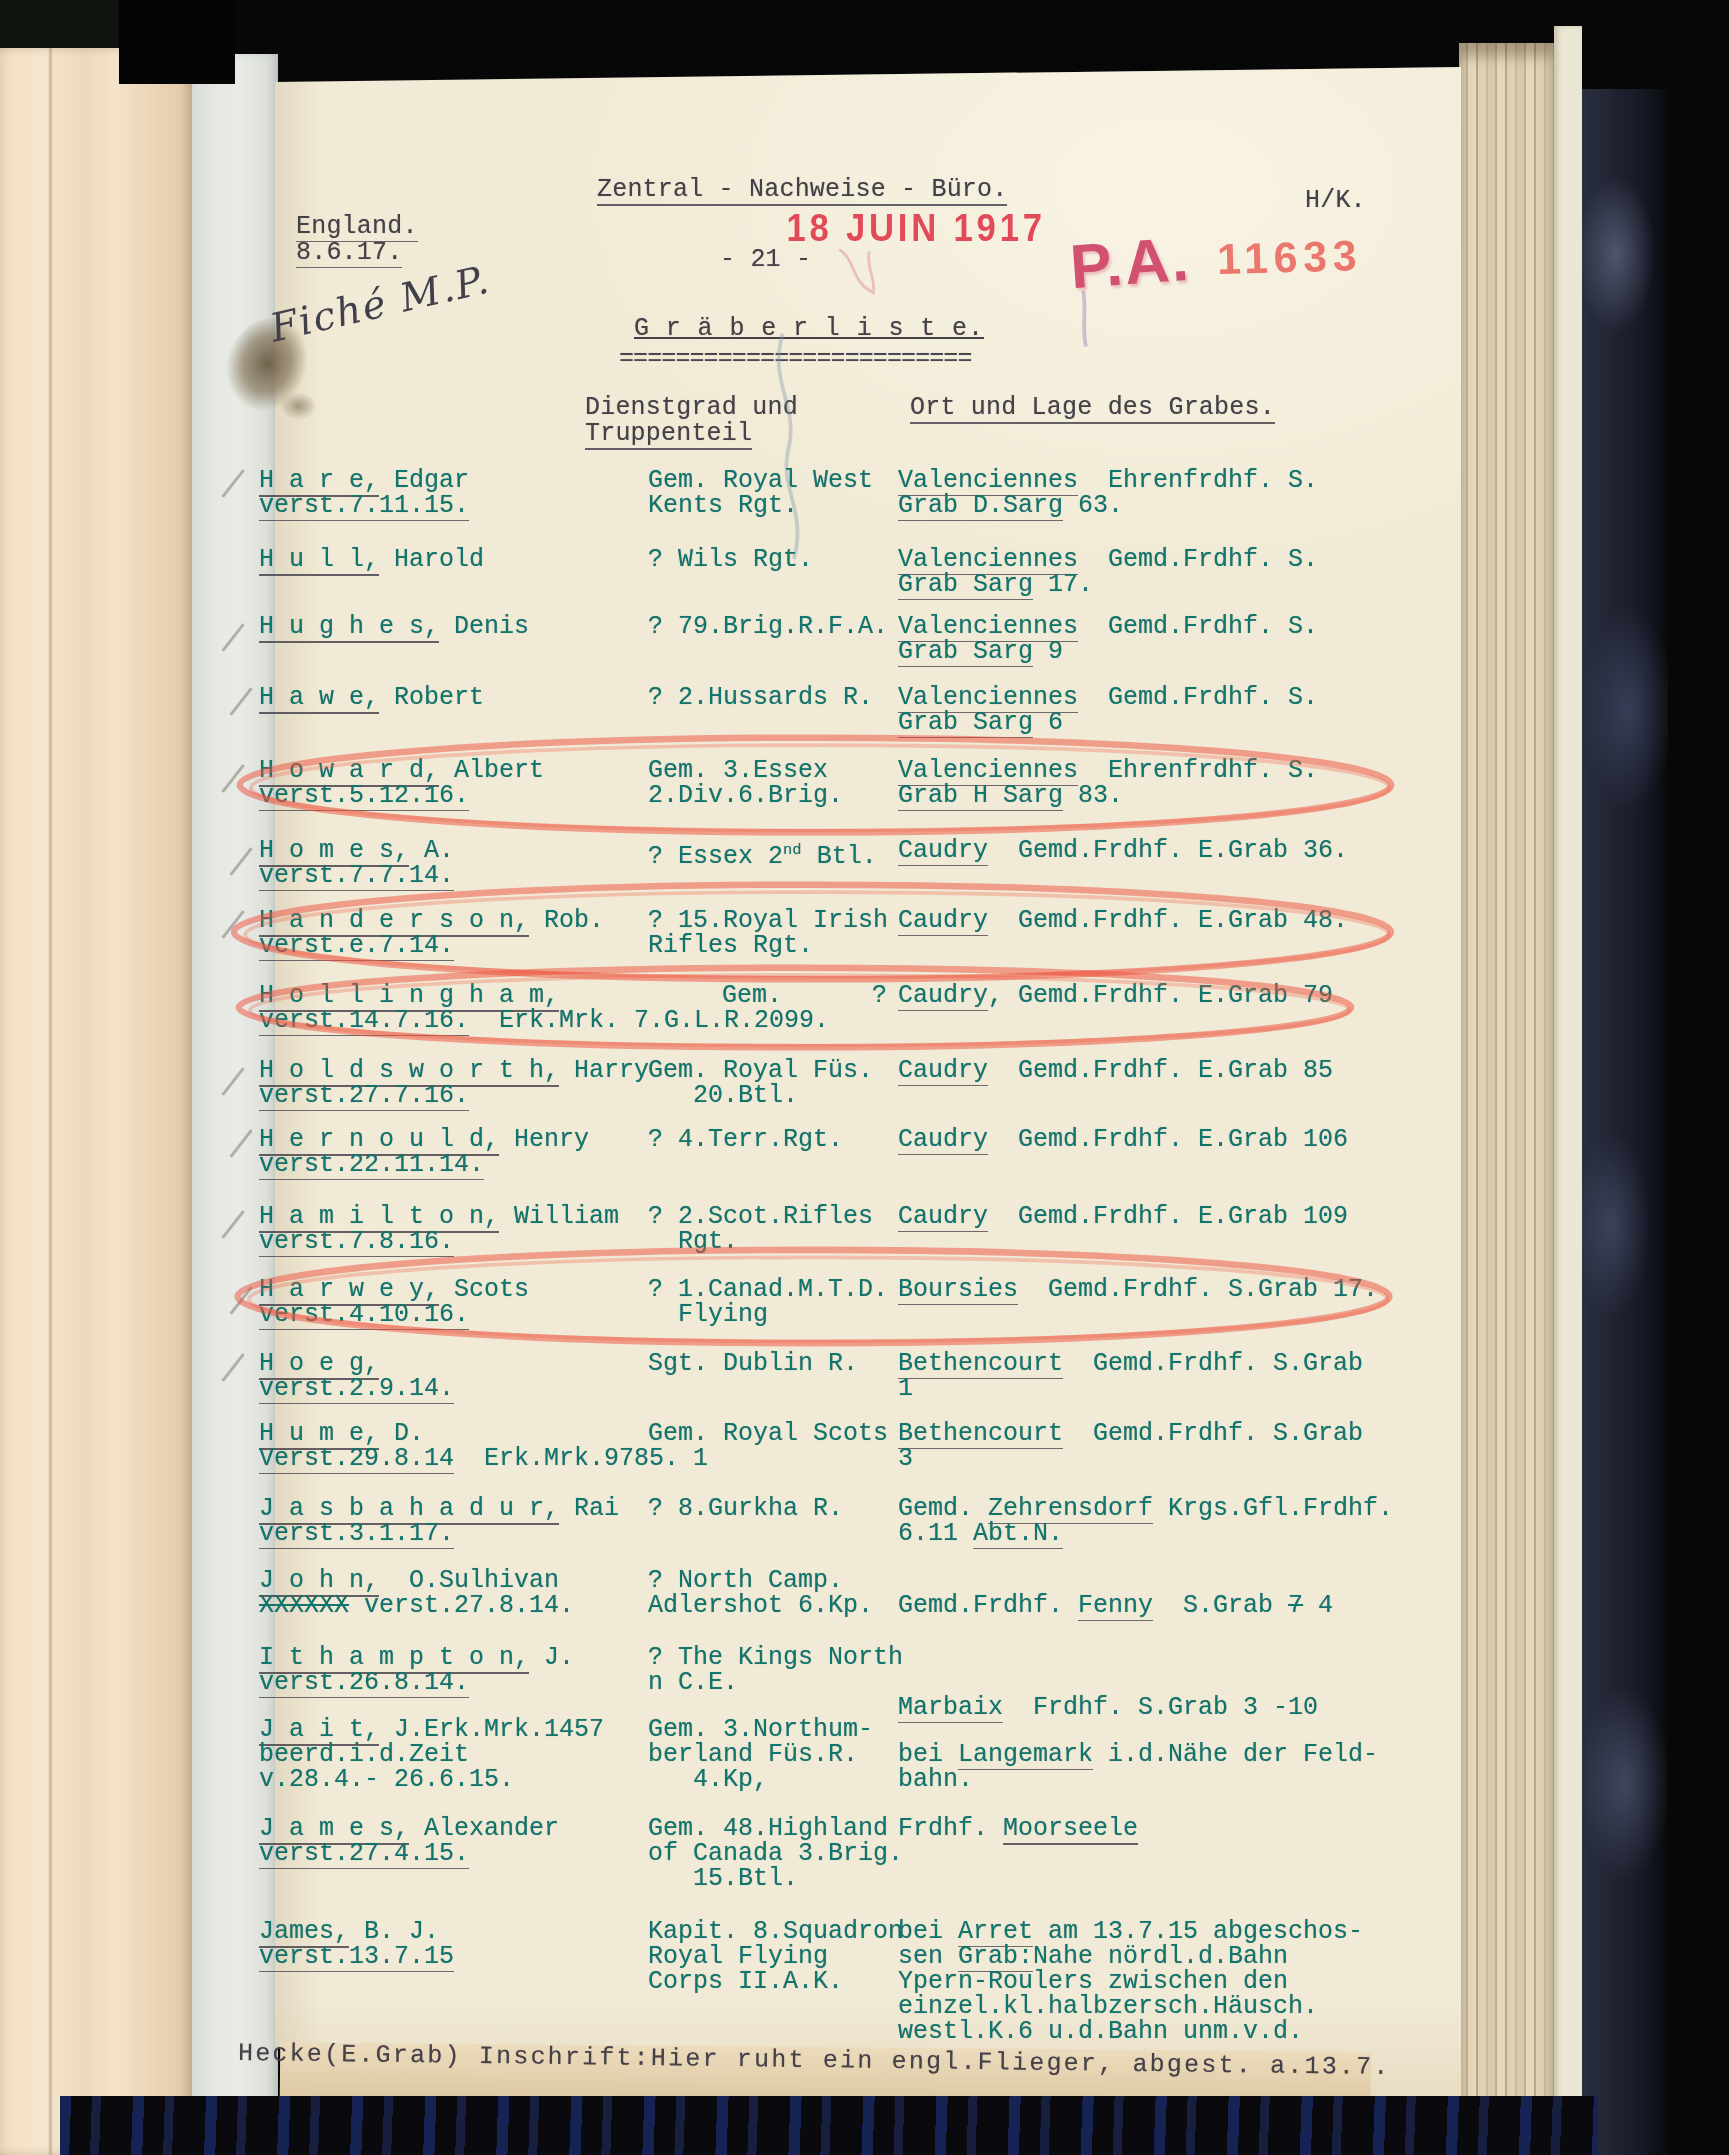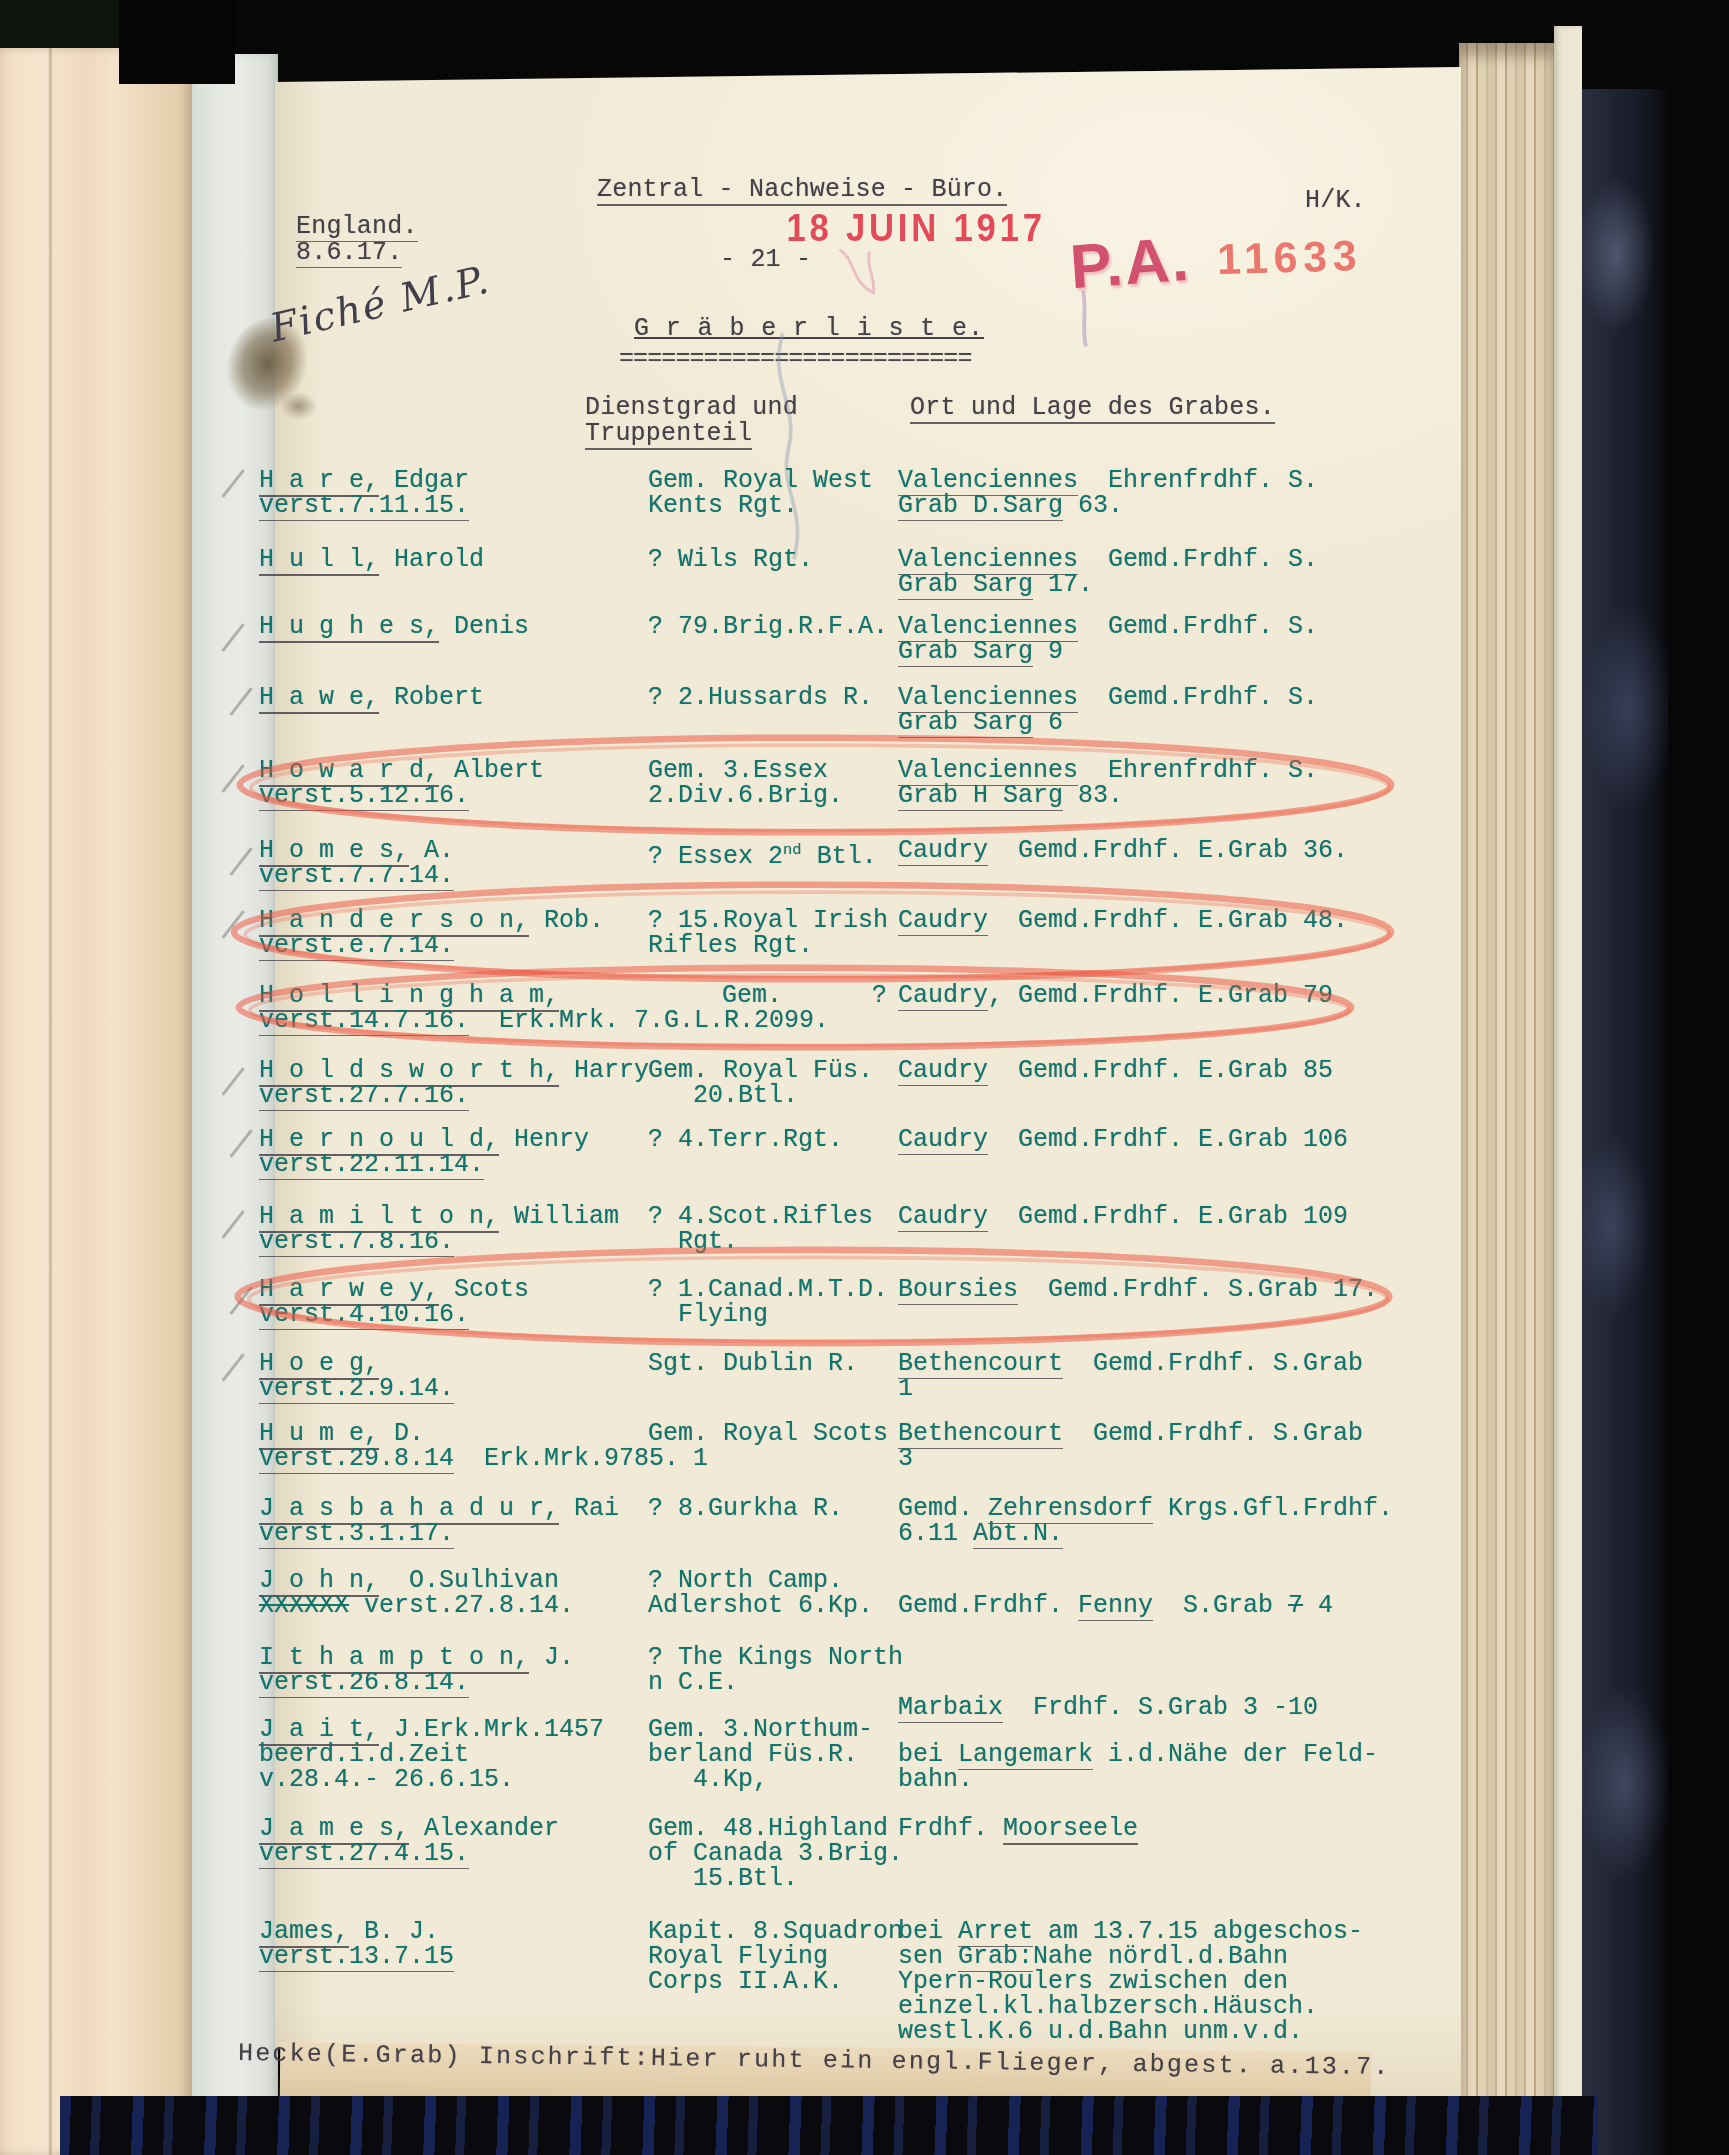--- a/index.html
+++ b/index.html
@@ -194,21 +194,21 @@
       </div>
       <div class="tick" style="top: 1032px; left: 216px;"></div>
       <div class="row" style="top: 1079px;">
         <div class="col c1"><div class="ln"><span class="sg-d">H e r n o u l d,</span><span> Henry</span></div><div class="ln"><span class="sg-u">verst.22.11.14.</span></div></div>
         <div class="col c2"><div class="ln"><span>? 4.Terr.Rgt.</span></div></div>
         <div class="col c3"><div class="ln"><span class="sg-u">Caudry</span><span>  Gemd.Frdhf. E.Grab 106</span></div></div>
       </div>
       <div class="tick" style="top: 1094px; left: 224px;"></div>
       <div class="row" style="top: 1156px;">
         <div class="col c1"><div class="ln"><span class="sg-d">H a m i l t o n,</span><span> William</span></div><div class="ln"><span class="sg-u">verst.7.8.16.</span></div></div>
-        <div class="col c2"><div class="ln"><span>? 4.Scot.Rifles</span></div><div class="ln"><span>  Rgt.</span></div></div>
+        <div class="col c2"><div class="ln"><span>? 2.Scot.Rifles</span></div><div class="ln"><span>  Rgt.</span></div></div>
         <div class="col c3"><div class="ln"><span class="sg-u">Caudry</span><span>  Gemd.Frdhf. E.Grab 109</span></div></div>
       </div>
       <div class="tick" style="top: 1175px; left: 216px;"></div>
       <div class="row" style="top: 1229px;">
         <div class="col c1"><div class="ln"><span class="sg-d">H a r w e y,</span><span> Scots</span></div><div class="ln"><span class="sg-u">verst.4.10.16.</span></div></div>
         <div class="col c2"><div class="ln"><span>? 1.Canad.M.T.D.</span></div><div class="ln"><span>  Flying</span></div></div>
         <div class="col c3"><div class="ln"><span class="sg-u">Boursies</span><span>  Gemd.Frdhf. S.Grab 17.</span></div></div>
       </div>
       <div class="tick" style="top: 1251px; left: 224px;"></div>
       <svg class="circ" width="1161" height="103" style="left: 233px; top: 1197px;" viewBox="0 0 1245 110">

